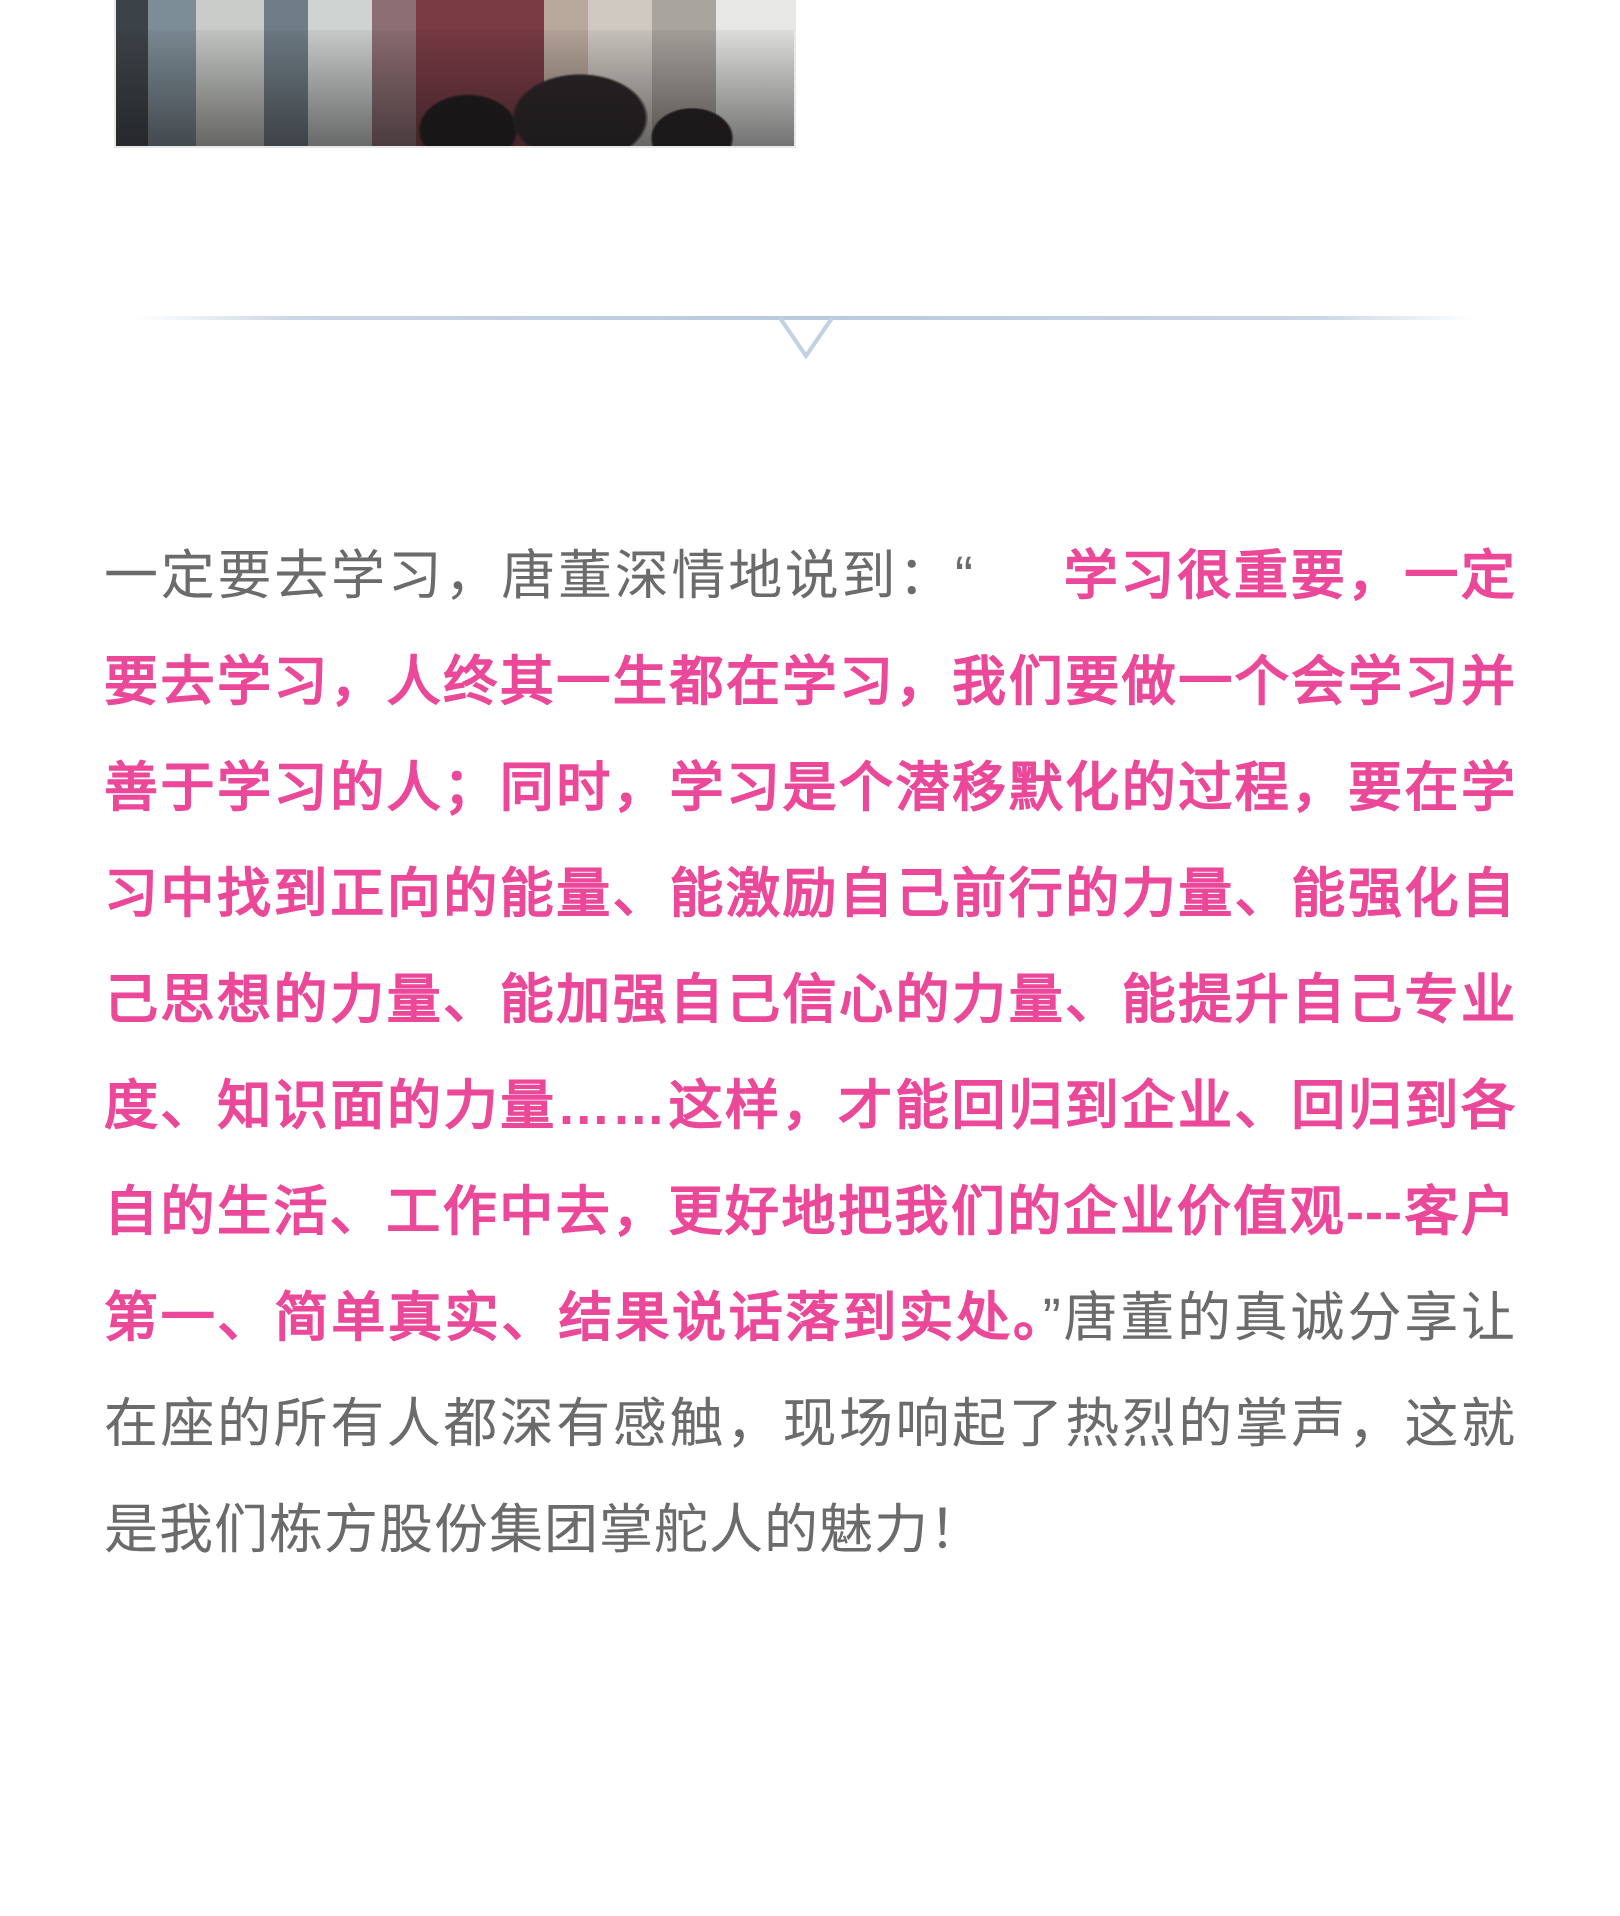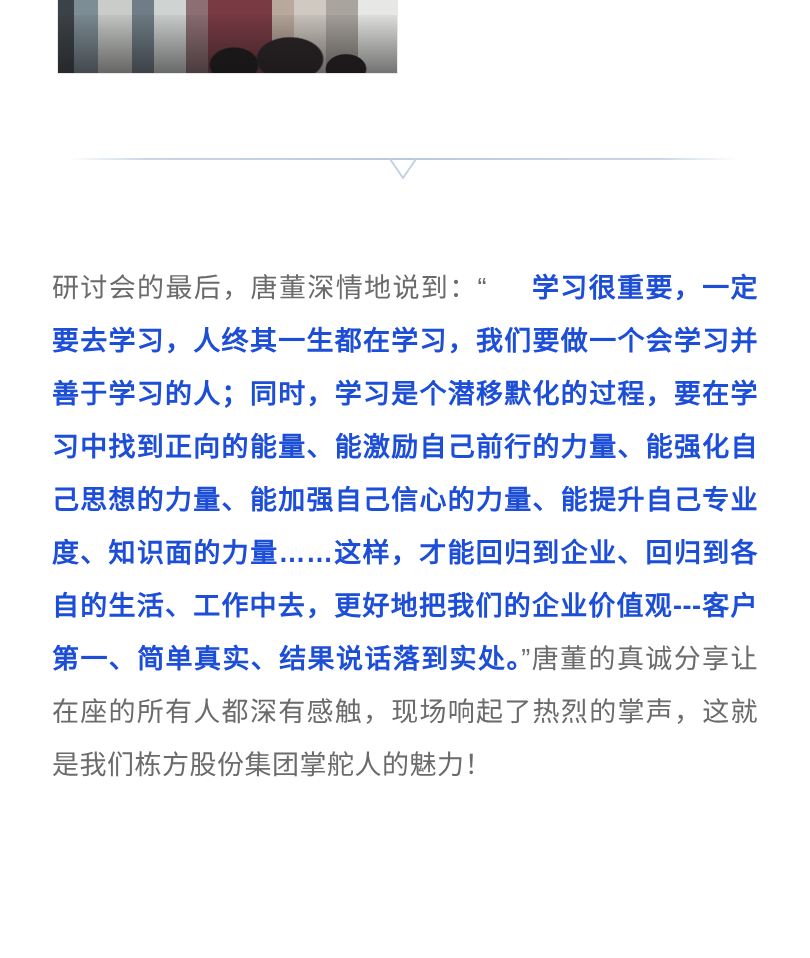--- a/index.html
+++ b/index.html
@@ -93,21 +93,21 @@
     margin: 0;
     font-size: 27px;
     line-height: 53px;
     color: #6b6b6b;
     text-align: justify;
     text-justify: inter-character;
     letter-spacing: 0.5px;
     font-family: "Liberation Sans", "DejaVu Sans", sans-serif;
   }
   .para b {
-    color: #1d4ed8;
+    color: #ec4899;
     font-weight: bold;
     margin-left: 44px;
   }
 </style>
 </head>
 <body>
 
 <div class="photo-wrap">
   <div class="photo"></div>
 
@@ -117,14 +117,14 @@
 <div class="divider">
   <div class="line"></div>
   <div class="chevron">
     <svg width="30" height="22" viewBox="0 0 30 22" xmlns="http://www.w3.org/2000/svg">
       <polyline points="2,1 15,20 28,1" fill="none" stroke="#c3d2e2" stroke-width="2"></polyline>
     </svg>
   </div>
 </div>
 
 <div class="article">
-  <p class="para"><span>研讨会的最后，唐董深情地说到：“</span><b>学习很重要，一定要去学习，人终其一生都在学习，我们要做一个会学习并善于学习的人；同时，学习是个潜移默化的过程，要在学习中找到正向的能量、能激励自己前行的力量、能强化自己思想的力量、能加强自己信心的力量、能提升自己专业度、知识面的力量……这样，才能回归到企业、回归到各自的生活、工作中去，更好地把我们的企业价值观---客户第一、简单真实、结果说话落到实处。</b><span>”</span><span>唐董的真诚分享让在座的所有人都深有感触，现场响起了热烈的掌声，这就是我们栋方股份集团掌舵人的魅力！</span></p>
+  <p class="para"><span>一定要去学习，唐董深情地说到：“</span><b>学习很重要，一定要去学习，人终其一生都在学习，我们要做一个会学习并善于学习的人；同时，学习是个潜移默化的过程，要在学习中找到正向的能量、能激励自己前行的力量、能强化自己思想的力量、能加强自己信心的力量、能提升自己专业度、知识面的力量……这样，才能回归到企业、回归到各自的生活、工作中去，更好地把我们的企业价值观---客户第一、简单真实、结果说话落到实处。</b><span>”</span><span>唐董的真诚分享让在座的所有人都深有感触，现场响起了热烈的掌声，这就是我们栋方股份集团掌舵人的魅力！</span></p>
 </div>
 
 </body></html>

